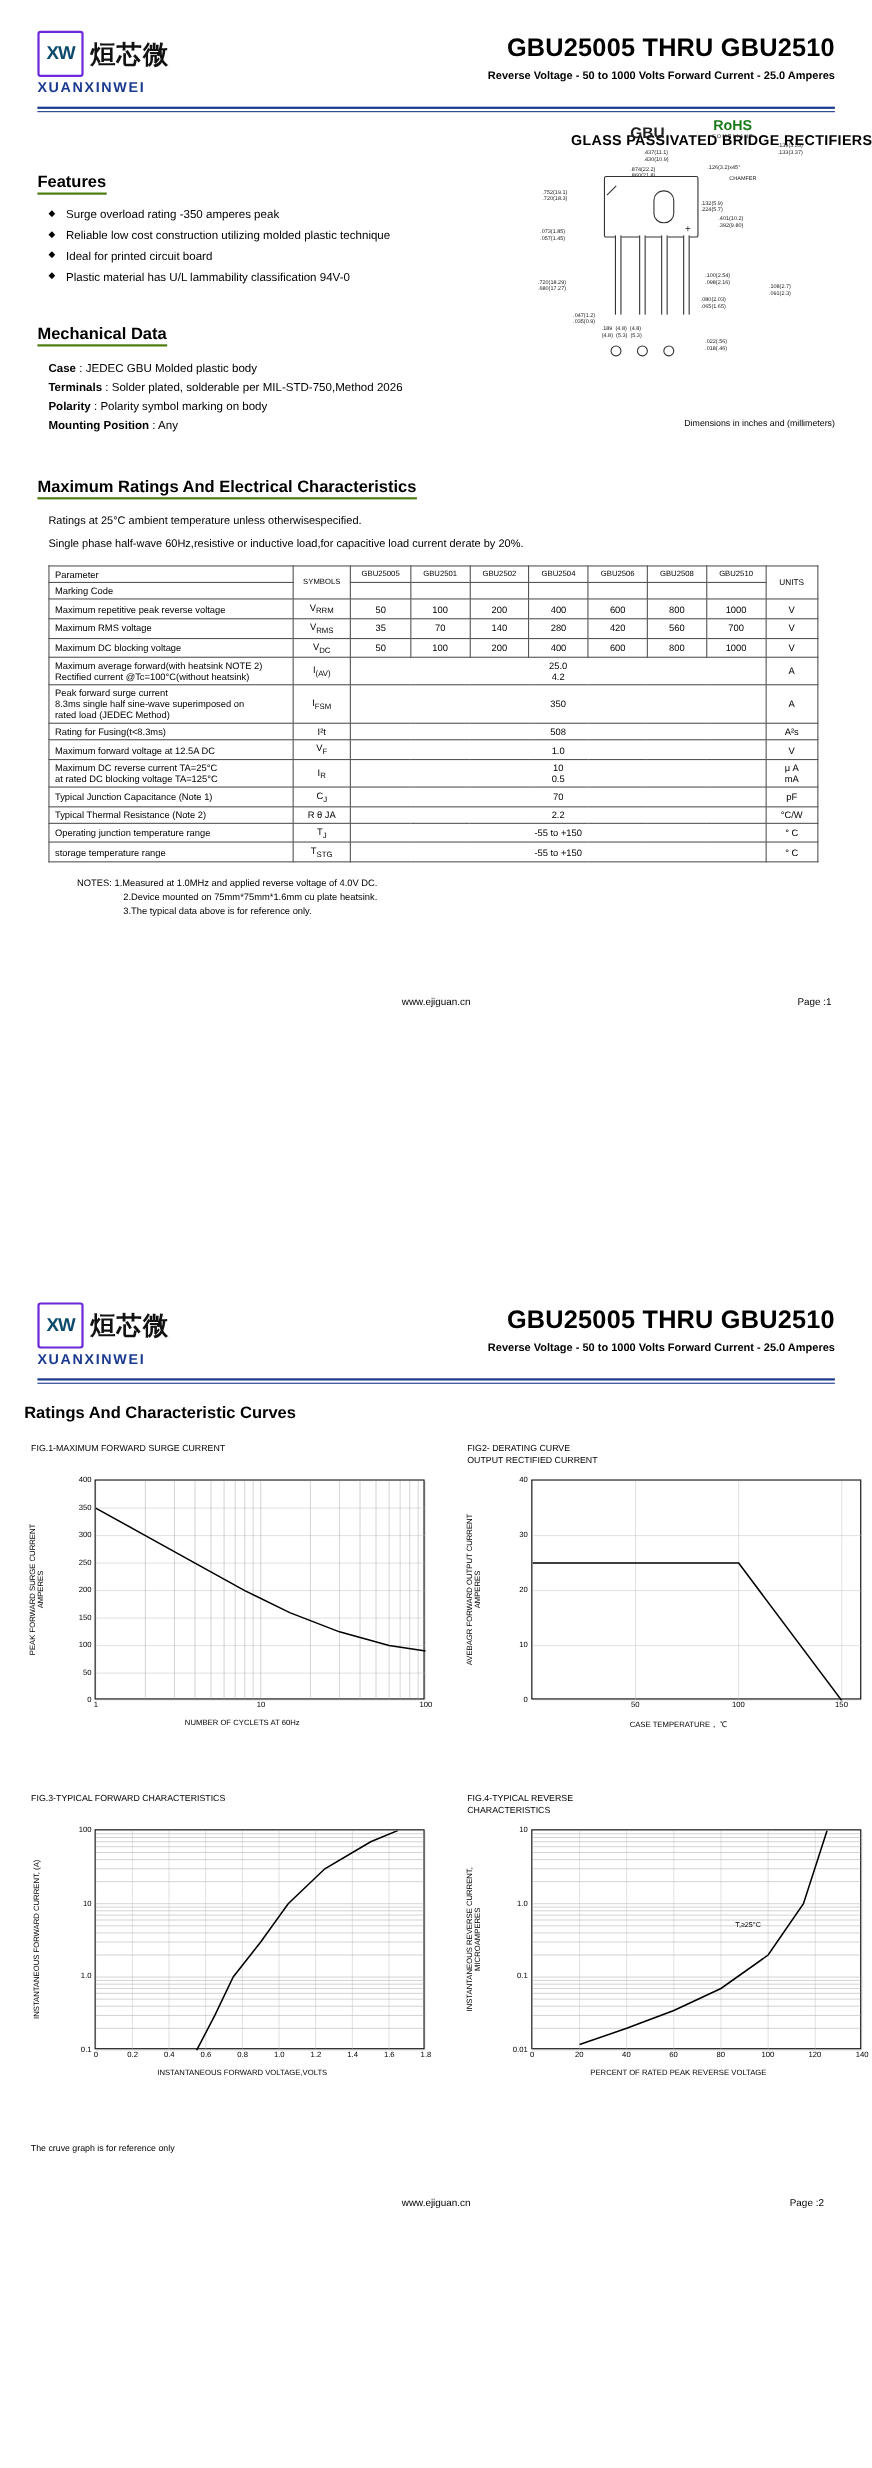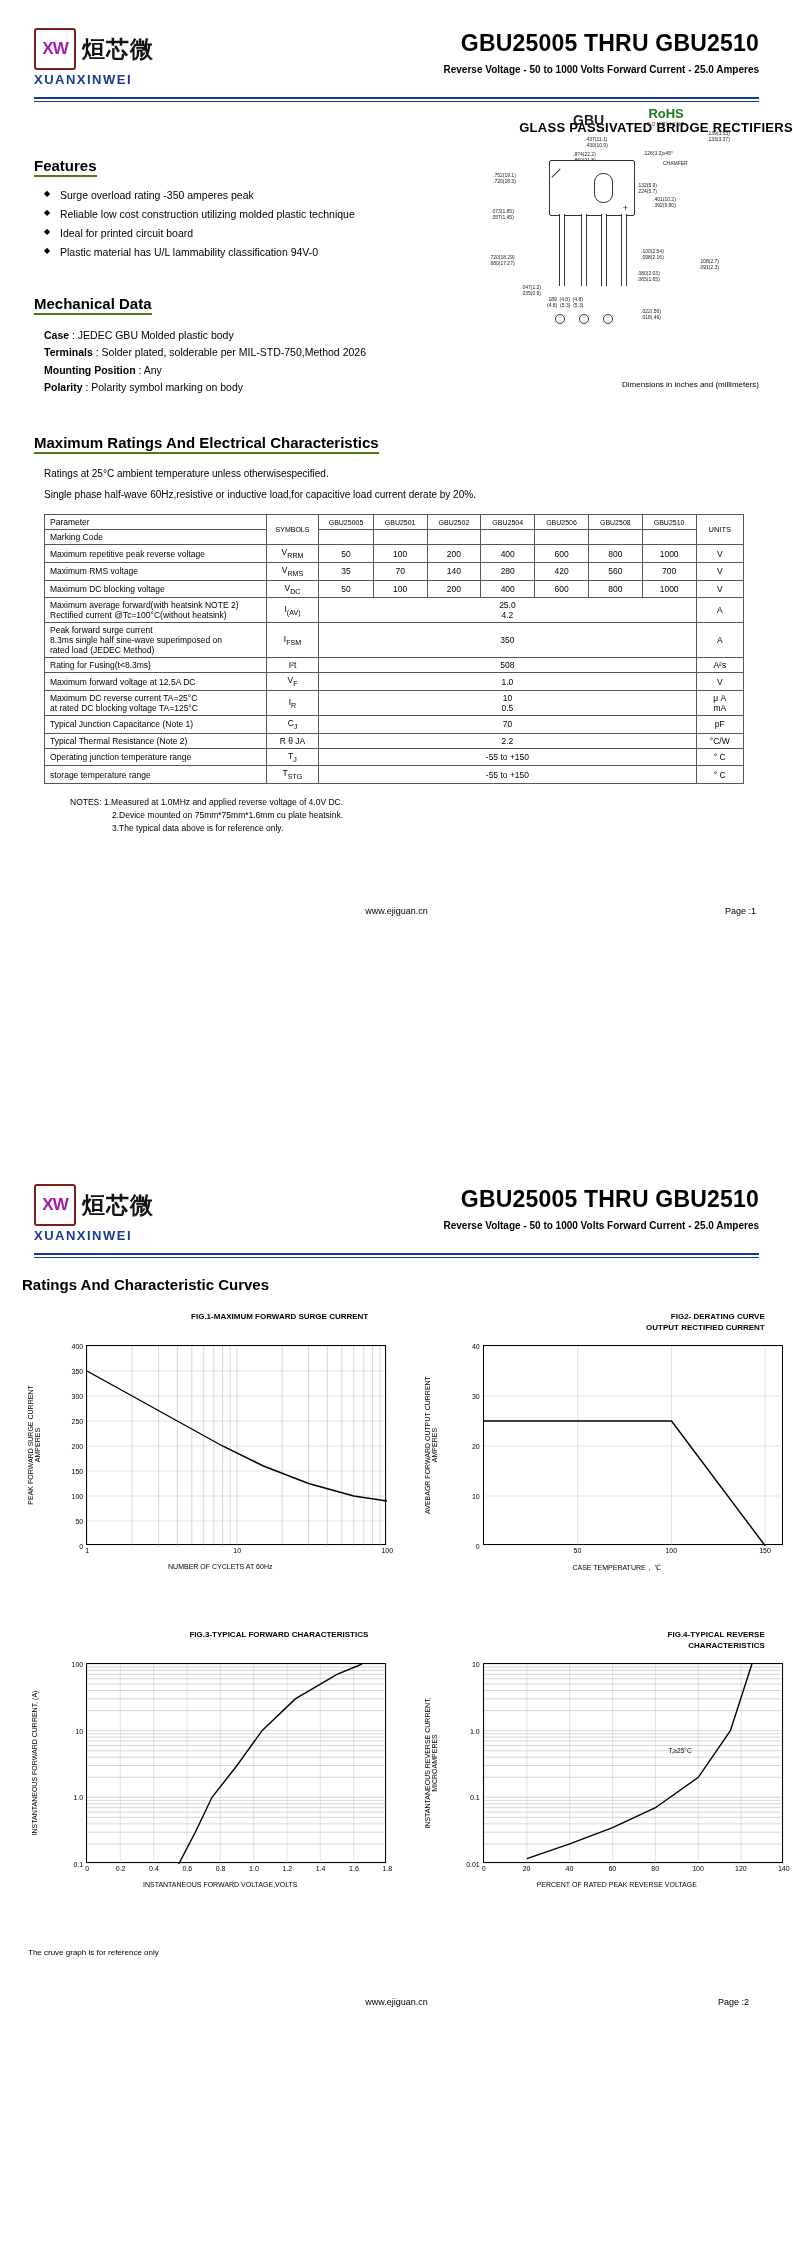--- a/index.html
+++ b/index.html
@@ -3,21 +3,21 @@
 <meta charset="utf-8">
 <style>
   html,body{margin:0;padding:0;background:#fff;}
   body{font-family:"Liberation Sans",sans-serif;color:#000;}
   .page{width:793px;margin:0 auto;position:relative;}
   .sheet{width:793px;min-height:1122px;position:relative;padding:0;box-sizing:border-box;}
   
   .hdr{display:flex;align-items:flex-start;padding:28px 34px 6px 34px;}
   .logo{width:180px;flex:0 0 180px;}
   .logo-row{display:flex;align-items:center;}
-  .logo-mark{width:38px;height:38px;border:2px solid #7f1d1d;border-radius:3px;display:flex;align-items:center;justify-content:center;color:#a21caf;font-weight:bold;font-size:17px;letter-spacing:-1px;}
+  .logo-mark{width:38px;height:38px;border:2px solid #6d28d9;border-radius:3px;display:flex;align-items:center;justify-content:center;color:#0c4a6e;font-weight:bold;font-size:17px;letter-spacing:-1px;}
   .logo-cn{font-size:23px;font-weight:bold;color:#111;margin-left:6px;letter-spacing:1px;}
   .logo-en{font-size:13px;color:#1a3a8f;font-weight:bold;letter-spacing:1.5px;margin-top:2px;text-align:left;}
   .hdr-right{flex:1;text-align:right;padding-top:2px;}
   .title-main{font-size:23px;font-weight:bold;letter-spacing:0.2px;}
   .title-sub{font-size:10px;font-weight:bold;margin-top:7px;}
   .rule{border-bottom:2px solid #1a3a8f;margin:4px 34px 0 34px;}
   .rule2{border-bottom:1px solid #1a3a8f;margin:2px 34px 0 34px;}
   .doc-title{text-align:right;font-size:13px;font-weight:bold;margin:18px 0 10px 0;letter-spacing:0.3px;}
   h2.sec{font-size:15px;font-weight:bold;margin:12px 0 4px 34px;display:inline-block;border-bottom:2px solid #4d7c0f;padding-bottom:1px;}
   ul.feat{list-style:none;margin:8px 0 0 44px;padding:0;font-size:10.5px;}
@@ -48,21 +48,21 @@
   table.rt td,table.rt th{border:1px solid #555;padding:2px 3px;text-align:center;vertical-align:middle;}
   table.rt td.l{text-align:left;padding-left:5px;}
   .notes{margin:12px 0 0 70px;font-size:8.5px;line-height:1.55;}
   .notes .nt{margin-left:0;}
   .notes .nsub{margin-left:22px;}
   
   .p2title{font-size:15px;font-weight:bold;margin:18px 0 0 22px;}
   .charts{margin-top:18px;}
   .chart-row{display:flex;justify-content:space-around;margin-top:10px;}
   .chart-box{width:340px;}
-  .chart-title{text-align:right;font-size:8px;font-weight:bold;line-height:1.4;margin-bottom:10px;height:24px;}
+  .chart-title{text-align:left;font-size:8px;font-weight:normal;line-height:1.4;margin-bottom:10px;height:24px;}
   .plotwrap{position:relative;height:200px;margin-left:58px;margin-right:14px;}
   .plot{position:absolute;left:0;top:0;right:0;bottom:0;border:1px solid #000;}
   .ylab{position:absolute;left:-52px;top:0;height:200px;width:44px;}
   .ylab span{position:absolute;left:0;top:100px;transform:rotate(-90deg) translate(-50%,-50%);transform-origin:left top;white-space:nowrap;font-size:7px;text-align:center;}
   .ytick{position:absolute;right:100%;margin-right:4px;transform:translateY(-50%);font-size:7px;white-space:nowrap;}
   .xtick{position:absolute;top:100%;margin-top:3px;transform:translateX(-50%);font-size:7px;white-space:nowrap;}
   .xlab{text-align:center;font-size:7px;margin-top:18px;margin-left:44px;}
   .note2{font-size:8px;margin:40px 0 0 28px;}
   .anno{position:absolute;font-size:6.5px;}
 </style>
@@ -98,22 +98,22 @@
     <li>Reliable low cost construction utilizing molded plastic technique</li>
     <li>Ideal for printed circuit board</li>
     <li>Plastic material has U/L lammability classification 94V-0</li>
   </ul>
 
   <div style="height:18px"></div>
   <h2 class="sec">Mechanical Data</h2>
   <div class="mech">
     <div><b>Case</b> <span>: JEDEC GBU Molded plastic body</span></div>
     <div><b>Terminals</b> <span>: Solder plated, solderable per MIL-STD-750,Method 2026</span></div>
+    <div><b>Polarity</b> <span>: Polarity symbol  marking on body</span></div>
     <div><b>Mounting Position</b> <span>: Any</span></div>
-    <div><b>Polarity</b> <span>: Polarity symbol  marking on body</span></div>
   </div>
 
   
   <div class="draw">
     <div class="gbu-lbl">GBU</div>
     <div class="rohs">
       <div class="r1">RoHS</div>
       <div class="r2">COMPLIANT</div>
     </div>
 

